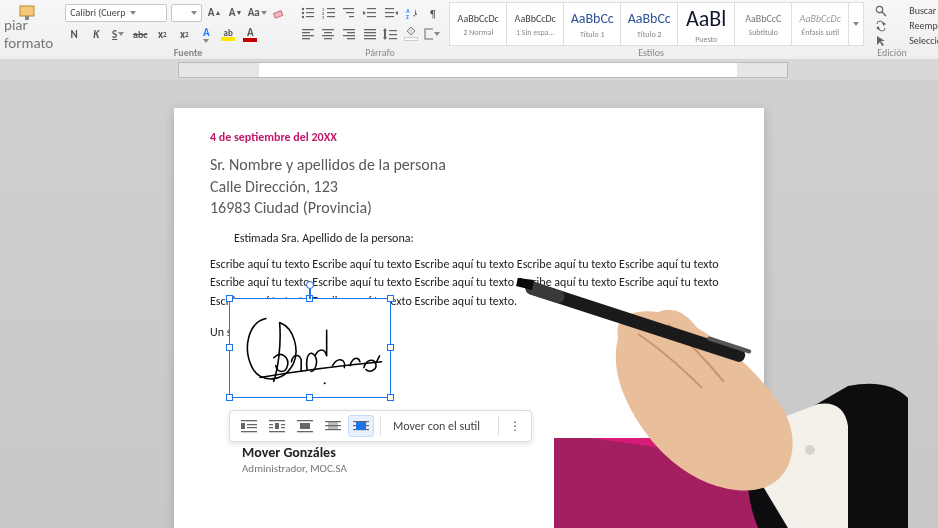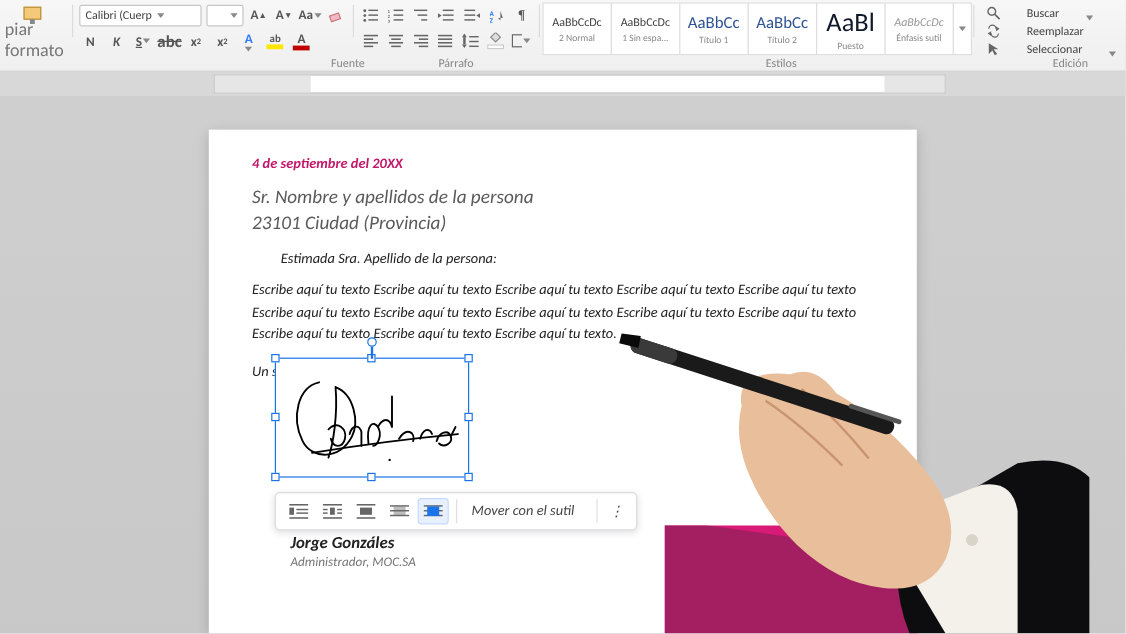--- a/index.html
+++ b/index.html
@@ -62,21 +62,21 @@
     .ruler-area { position: absolute; top: 60px; left: 0; right: 0; height: 20px; background: #d8d8d8; }
     .ruler {
       position: absolute; left: 178px; top: 2px; width: 610px; height: 16px;
       background: #fff; border: 1px solid #bbb;
     }
     .ruler .margin { position: absolute; top: 0; bottom: 0; background: #e6e6e6; }
 
     
     .workspace {
       position: absolute; top: 80px; left: 0; right: 0; bottom: 0;
-      display: flex; justify-content: center; overflow: hidden; font-style: italic;
+      display: flex; justify-content: center; overflow: hidden;
     }
     .page {
       position: relative; width: 590px; margin-top: 28px;
       background: #fff; box-shadow: 0 3px 10px rgba(0,0,0,.18);
       padding: 22px 36px 0; font-size: 12px; color: #222;
     }
     .date { color: #c3176a; font-weight: 600; margin-bottom: 10px; }
     .addr { color: #5a5a5a; font-size: 16px; line-height: 1.35; margin-bottom: 12px; }
     .salut { font-weight: 400; margin-bottom: 10px; font-size: 12px; padding-left: 24px; }
     .body-p { line-height: 1.55; margin-bottom: 14px; }
@@ -186,21 +186,21 @@
           </svg>
       </div>
     </div>
     <div class="row">
       <div class="btn" style="font-weight:900;">N</div>
       <div class="btn" style="font-style:italic;">K</div>
       <div class="btn" style="text-decoration:underline;">
           <span>S</span>
           <span class="caret" style="margin-left:1px;"></span>
         </div>
-      <div class="btn" style="text-decoration:line-through;font-size:14px;">abc</div>
+      <div class="btn" style="text-decoration:line-through;font-size:10px;">abc</div>
       <div class="btn">x<sub style="font-size:7px;">2</sub></div>
       <div class="btn">x<sup style="font-size:7px;">2</sup></div>
       <div class="btn A-under">
         <span style="color:#2b7bff;font-weight:700;">A</span>
           <span class="caret"></span>
       </div>
       <div class="btn A-under">
         <span style="font-size:9px;">ab</span>
           <span class="swatch" style="background:#ffe600;margin-top:-1px;"></span>
       </div>
@@ -340,20 +340,24 @@
       </div>
     <div class="style-item big">
         <span class="sample" style="color:#2F5496;">AaBbCc</span>
         <span class="lbl">Título 2</span>
       </div>
     <div class="style-item huge">
         <span class="sample">AaBl</span>
         <span class="lbl">Puesto</span>
       </div>
     <div class="style-item">
+        <span class="sample" style="color:#777;">AaBbCcC</span>
+        <span class="lbl">Subtítulo</span>
+      </div>
+    <div class="style-item">
         <span class="sample" style="font-style:italic;color:#999;">AaBbCcDc</span>
         <span class="lbl">Énfasis sutil</span>
       </div>
     <div class="style-item" style="width:16px;">
       <span class="caret"></span>
     </div>
   </div>
   <div class="sep"></div>
 
   <div class="editing-col">
@@ -385,39 +389,40 @@
           </svg>
         </span>
       <span>Seleccionar</span>
         <span class="caret"></span>
     </div>
   </div>
 </div>
 
 <div class="group-labels">
   <span style="width:72px;"></span>
-  <span style="width:232px;text-align:right;">Fuente</span>
+  <span style="width:232px;text-align:center;font-weight:bold;">Fuente</span>
   <span style="width:152px;text-align:center;">Párrafo</span>
   <span style="flex:1;text-align:center;">Estilos</span>
   <span style="width:92px;text-align:center;">Edición</span>
 </div>
 
 <div class="ruler-area">
   <div class="ruler">
     <div class="margin" style="left:0;width:80px;"></div>
     <div class="margin" style="right:0;width:50px;"></div>
   </div>
 </div>
 
 <div class="workspace">
   <div class="page">
     <div class="date">4 de septiembre del 20XX</div>
     <div class="addr">
       <div>Sr. Nombre y apellidos de la persona</div>
-      <div>23101 Ciudad (Provincia)</div>
+      <div>Calle Dirección, 123</div>
+      <div>16983 Ciudad (Provincia)</div>
     </div>
     <div class="salut">Estimada Sra. Apellido de la persona:</div>
     <div class="body-p">Escribe aquí tu texto Escribe aquí tu texto Escribe aquí tu texto Escribe aquí tu texto Escribe aquí tu texto Escribe aquí tu texto Escribe aquí tu texto Escribe aquí tu texto Escribe aquí tu texto Escribe aquí tu texto Escribe aquí tu texto Escribe aquí tu texto Escribe aquí tu texto.</div>
     <div class="closing">Un saludo,4</div>
 
     <div class="rot-handle"></div>
     <div class="rot-line"></div>
 
     <div class="sig-frame">
       <svg viewBox="0 0 162 100">
@@ -486,21 +491,21 @@
         </div>
       <div class="ctb-div"></div>
       <div class="ctb-drop">
         <span>Mover con el sutil</span>
         <span class="caret"></span>
       </div>
       <div class="ctb-div"></div>
       <div class="ctb-more">⋮</div>
     </div>
 
-    <div class="signer-name">Jorge Gonzáles</div>
+    <div class="signer-name">Mover Gonzáles</div>
     <div class="signer-title">Administrador, MOC.SA</div>
 
     <div class="corner-shape"></div>
   </div>
 </div>
 
 <div class="hand">
   <svg viewBox="0 0 420 300">
 
     <path d="M420 300 L420 170 Q400 150 360 158 L270 210 Q250 250 270 300 Z" fill="#0d0d10"></path>

